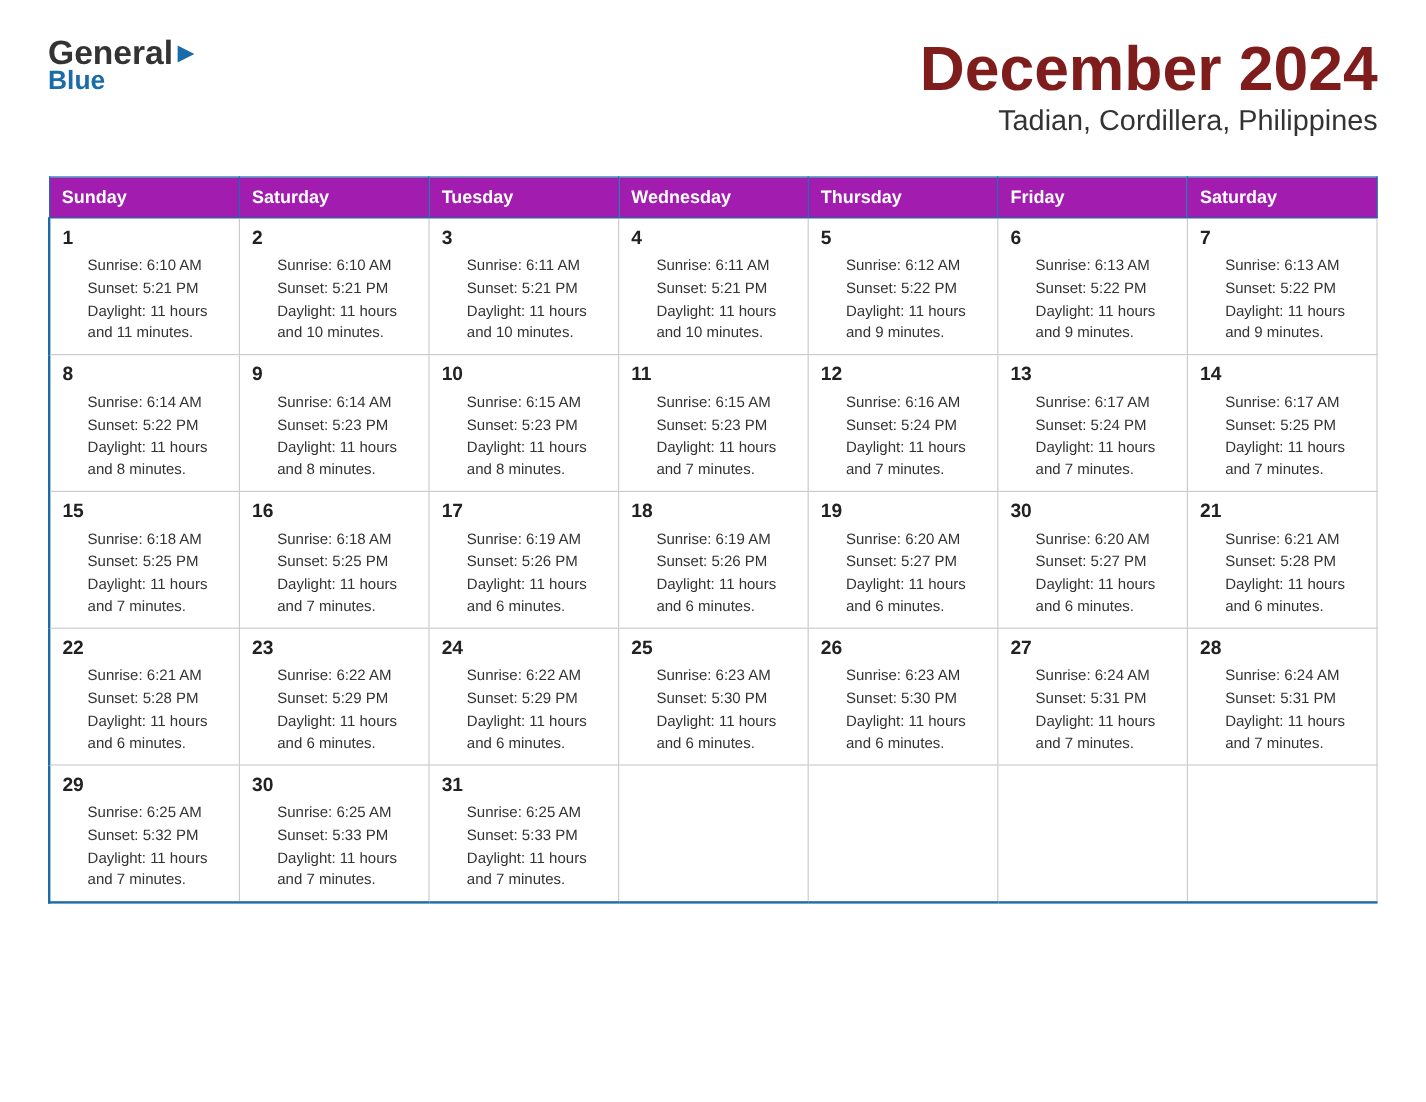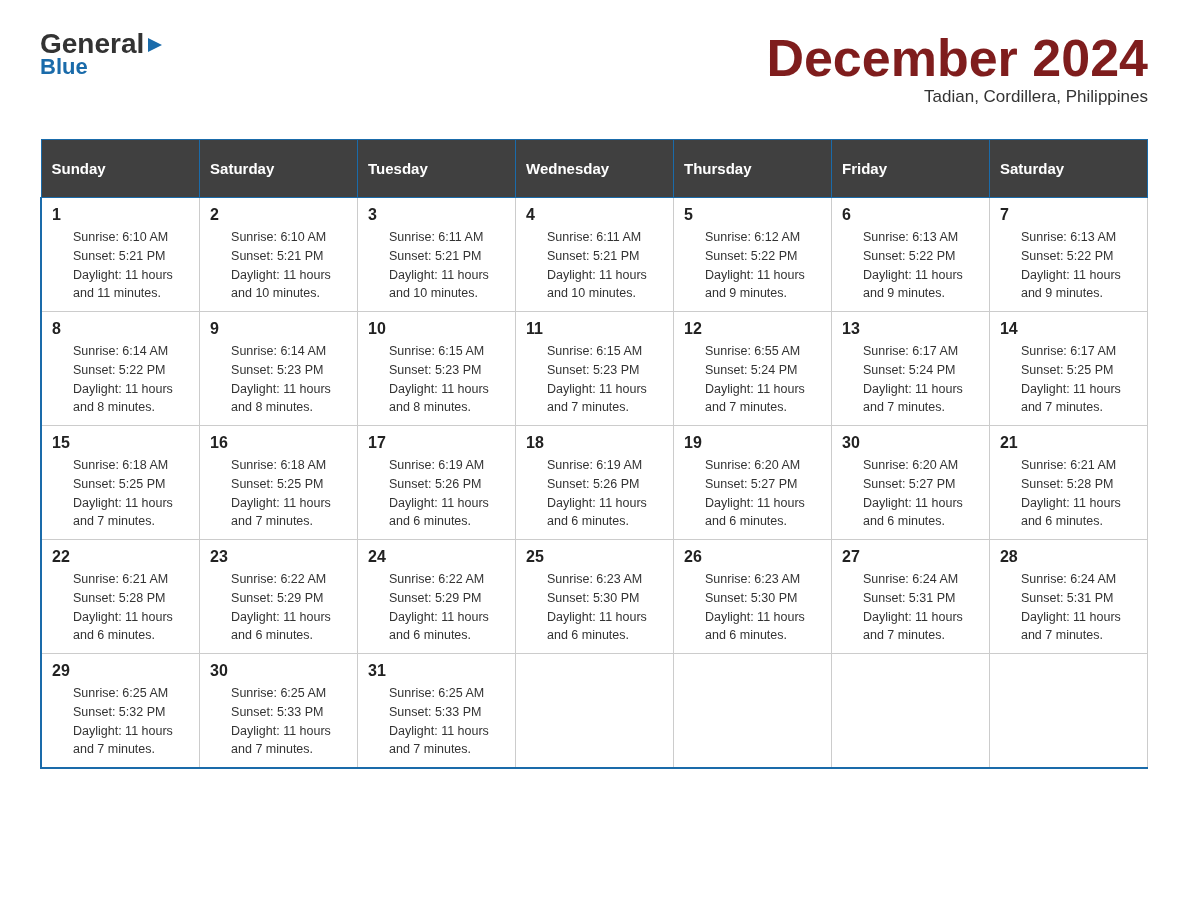--- a/index.html
+++ b/index.html
@@ -36,34 +36,34 @@
     .title-block {
       text-align: right;
     }
     .title-block h1 {
       font-size: 52px;
       font-weight: bold;
       color: #7f1d1d;
       line-height: 1.1;
     }
     .title-block h2 {
-      font-size: 17px;
+      font-size: 24px;
       font-weight: normal;
       color: #333;
     }
     table {
       width: 100%;
       border-collapse: collapse;
     }
     thead tr th {
-      background-color: #404040;
+      background-color: #a21caf;
       color: #fff;
       font-size: 15px;
       font-weight: bold;
-      padding: 20px 10px;
+      padding: 8px 10px;
       text-align: left;
       border: 1px solid #1a6baa;
     }
     tbody tr td {
       border: 1px solid #ccc;
       vertical-align: top;
       padding: 8px 10px;
       font-size: 13px;
       color: #222;
       min-height: 90px;
@@ -206,21 +206,21 @@
         </td>
         <td>
           <span class="day-num">11</span>
           <div class="day-info" style="white-space: pre-line;">Sunrise: 6:15 AM
 Sunset: 5:23 PM
 Daylight: 11 hours
 and 7 minutes.</div>
         </td>
         <td>
           <span class="day-num">12</span>
-          <div class="day-info" style="white-space: pre-line;">Sunrise: 6:55 AM
+          <div class="day-info" style="white-space: pre-line;">Sunrise: 6:16 AM
 Sunset: 5:24 PM
 Daylight: 11 hours
 and 7 minutes.</div>
         </td>
         <td>
           <span class="day-num">13</span>
           <div class="day-info" style="white-space: pre-line;">Sunrise: 6:17 AM
 Sunset: 5:24 PM
 Daylight: 11 hours
 and 7 minutes.</div>

